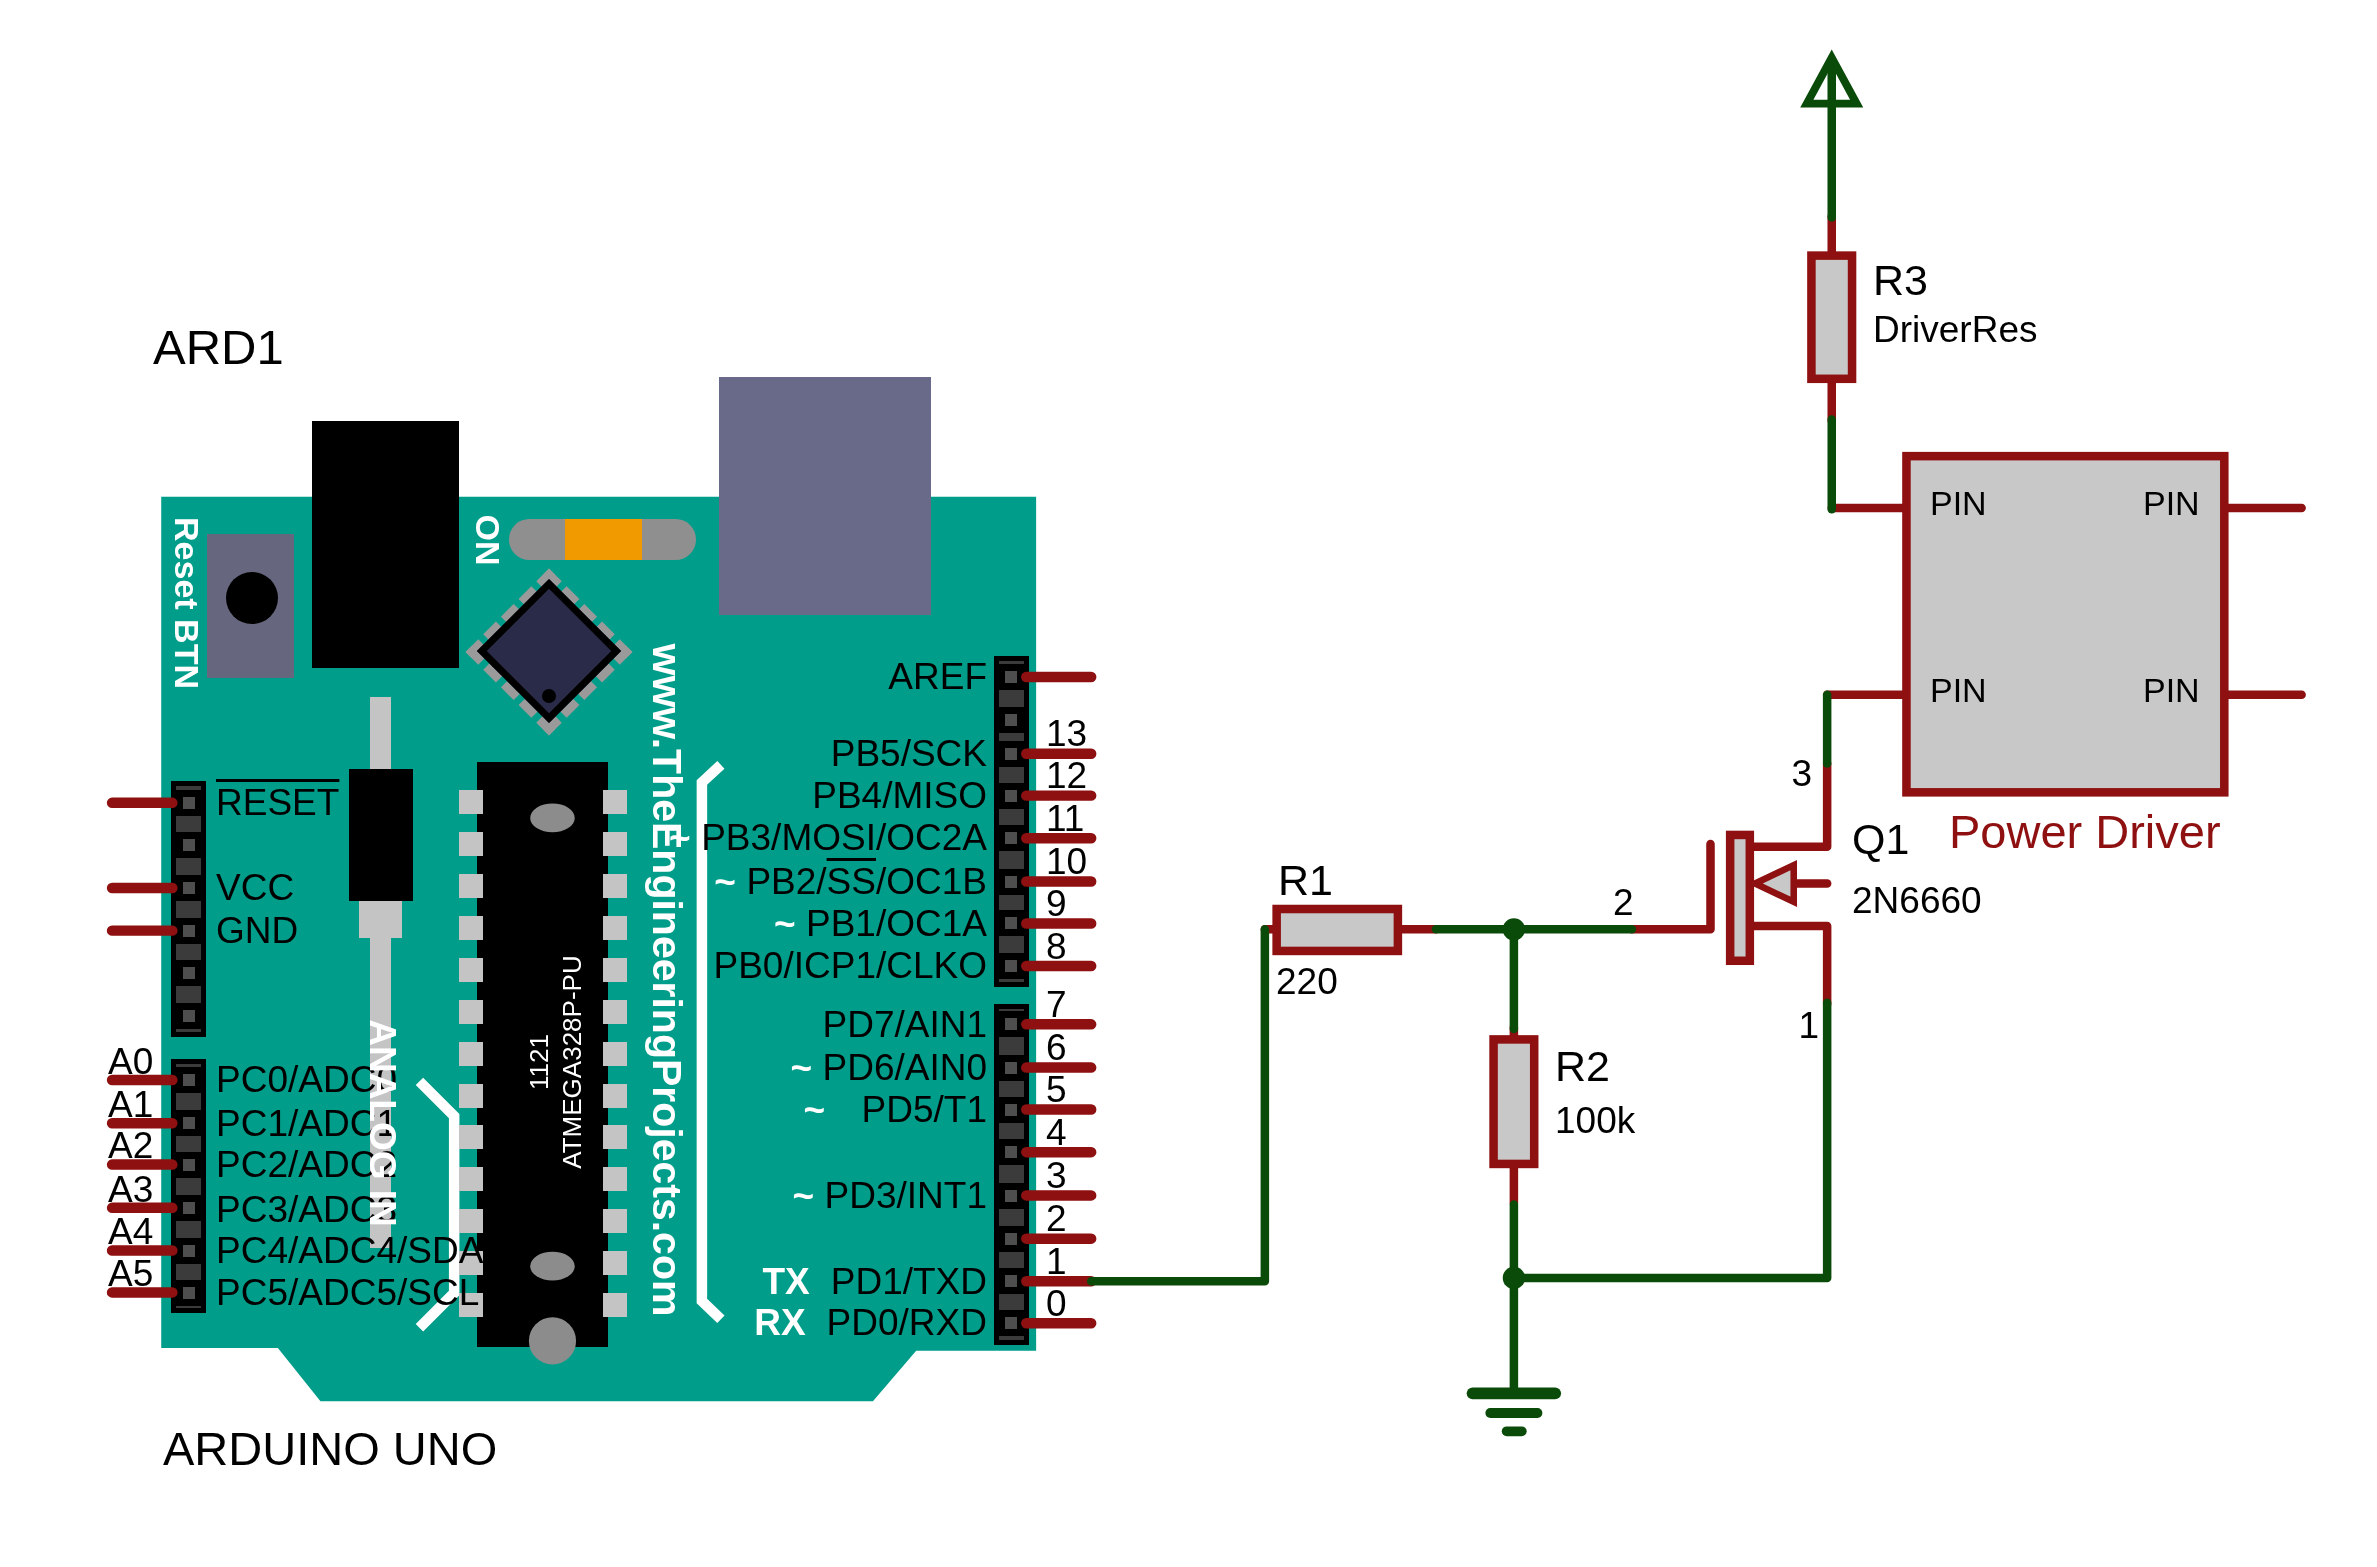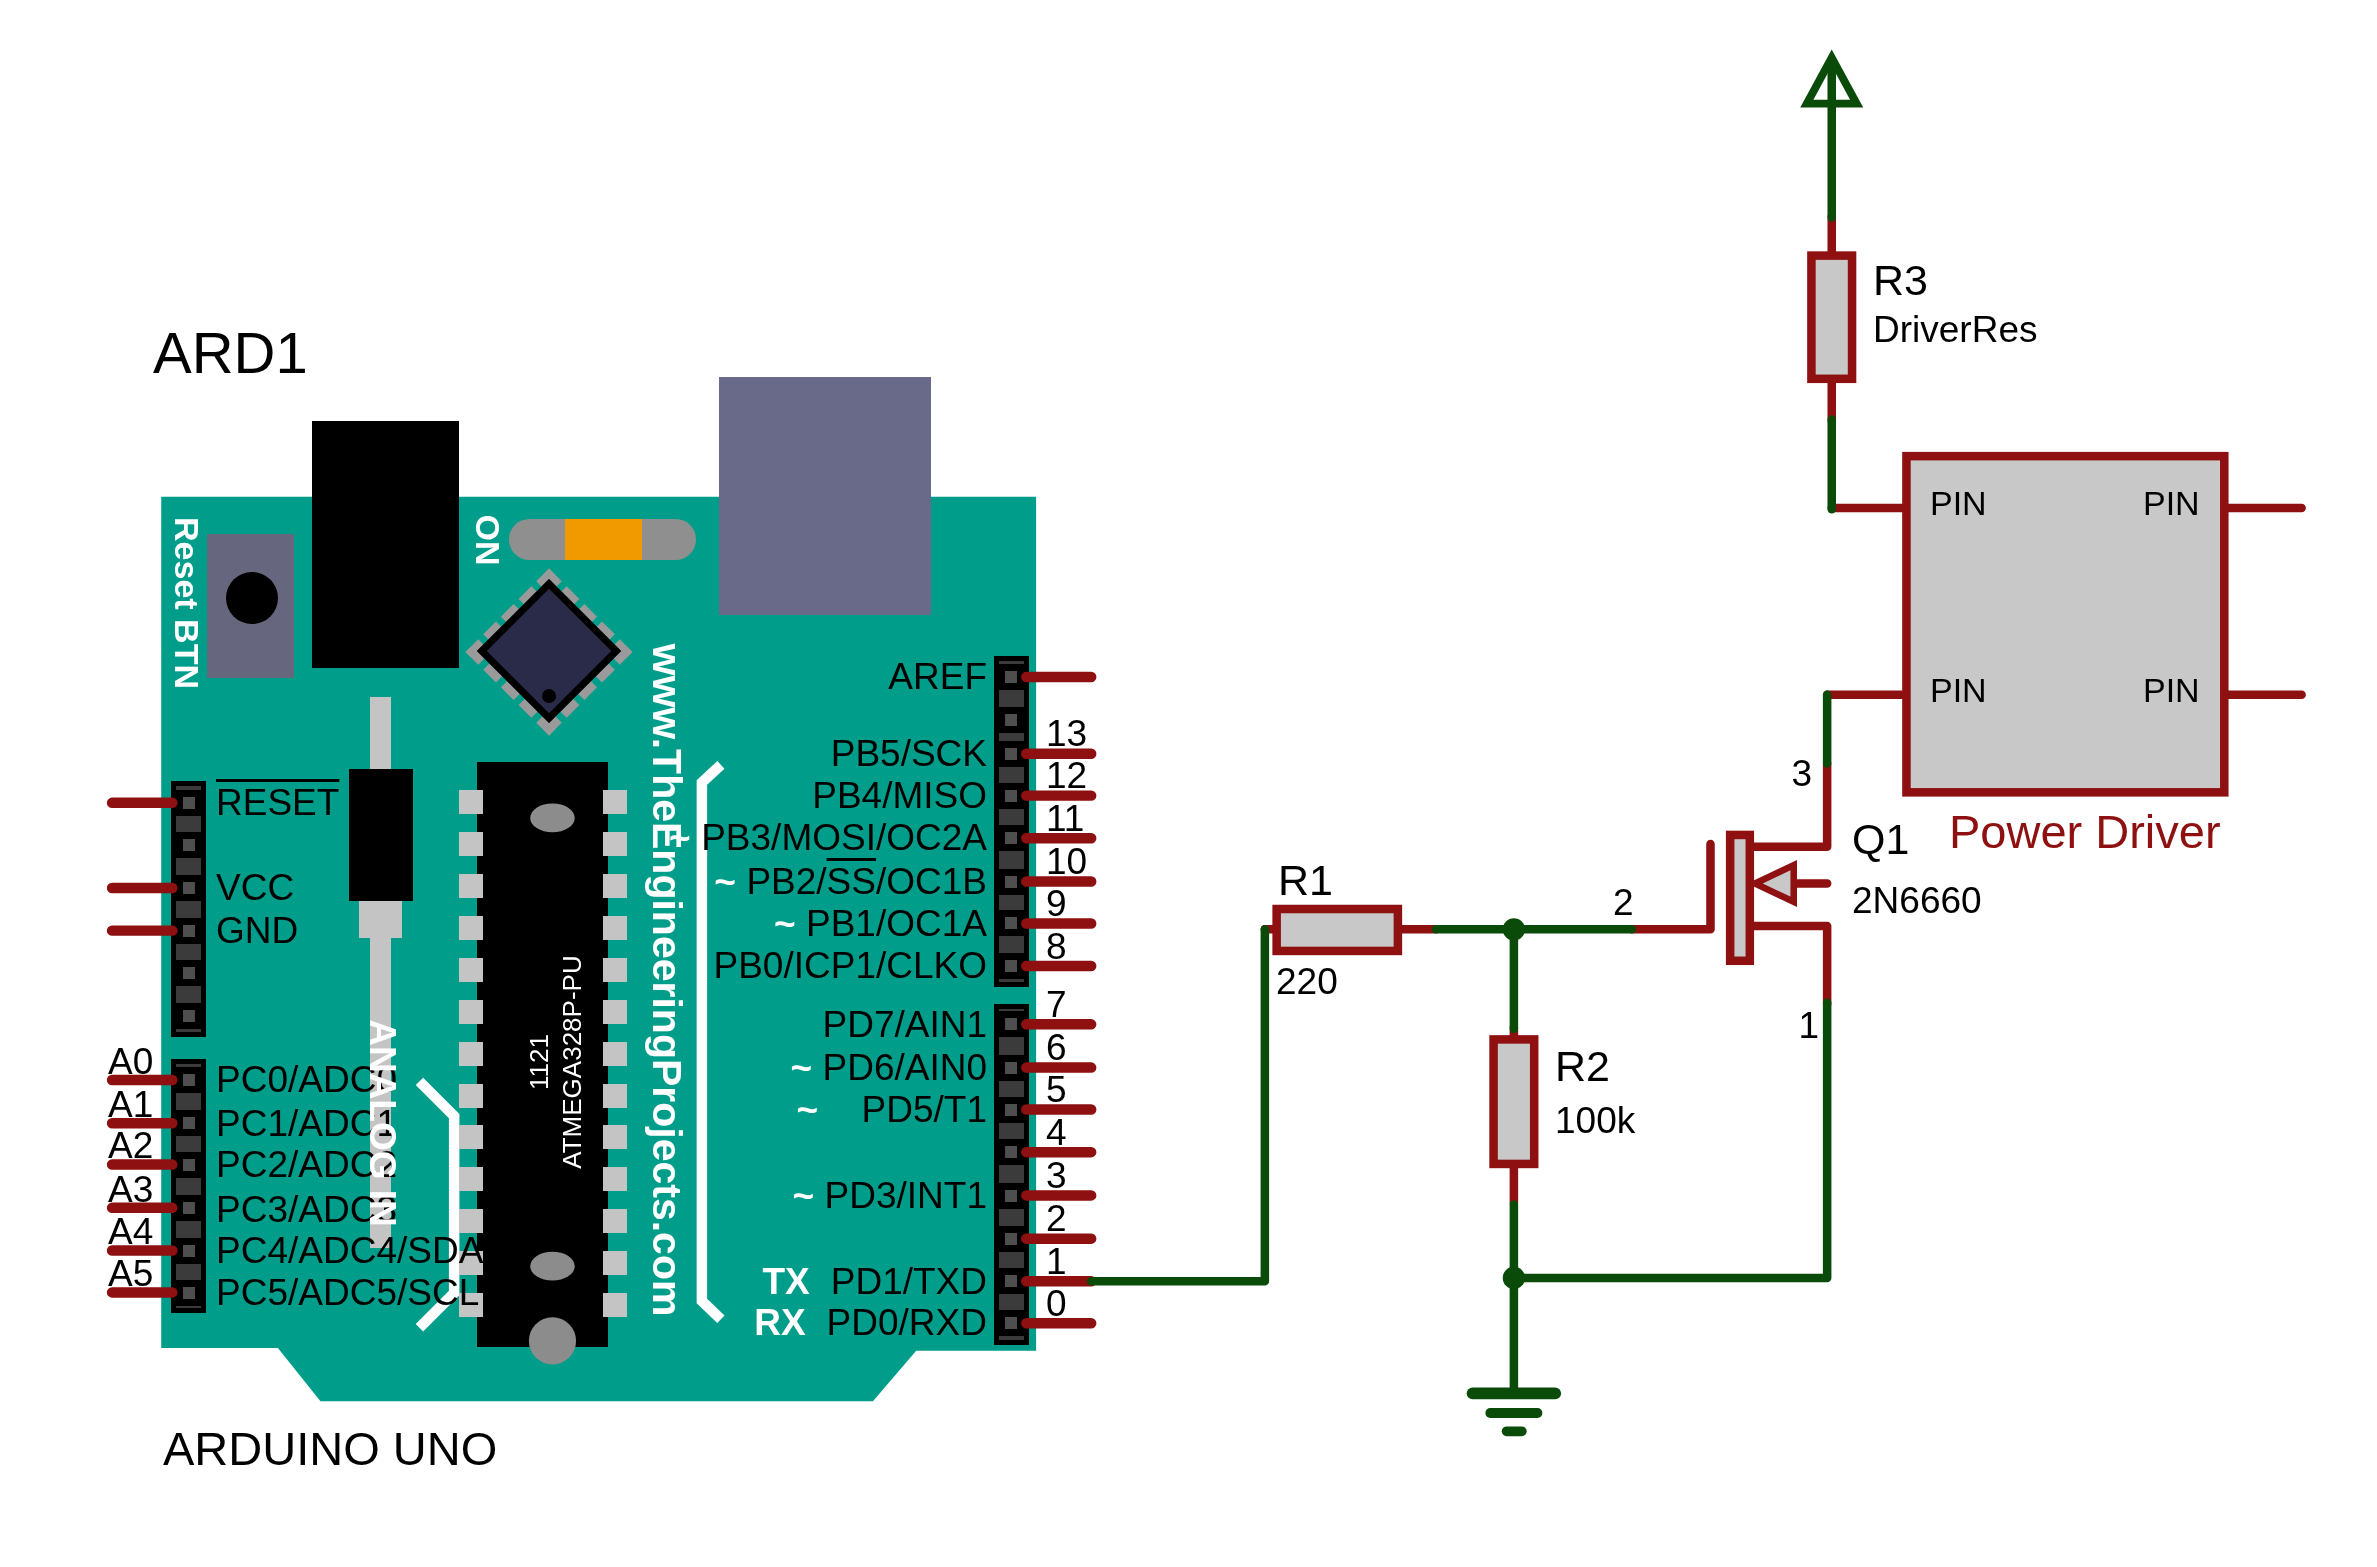--- a/index.html
+++ b/index.html
@@ -230,21 +230,21 @@
     <rect x="2764" y="390" width="62" height="188" fill="#C8C8C8" stroke="#8E1010" stroke-width="13"></rect>
 
     <g>
       <rect x="2640" y="1274" width="30" height="192" fill="#C8C8C8" stroke="#8E1010" stroke-width="13"></rect>
       <polygon points="2678,1348 2737,1320 2737,1376" fill="#C8C8C8" stroke="#8E1010" stroke-width="10"></polygon>
     </g>
 
     <rect x="2909" y="696" width="485" height="513" fill="#C8C8C8" stroke="#8E1010" stroke-width="13"></rect>
   </svg>
 
-  <div class="t" style="left:153px;top:319px;font-size:58px;">ARD1</div>
+  <div class="t" style="left:153px;top:319px;font-size:49px;">ARD1</div>
   <div class="t" style="left:163px;top:1421px;font-size:47px;">ARDUINO UNO</div>
 
   <div class="lrow" style="top:780px;">
     <span class="ovl">RESET</span>
   </div>
   <div class="lrow" style="top:865px;">
     <span>VCC</span>
   </div>
   <div class="lrow" style="top:908px;">
     <span>GND</span>
@@ -307,21 +307,21 @@
 
   <div class="prow" style="top:1002px;">
     <span>PD7/AIN1</span>
     </div>
   <div class="prow" style="top:1045px;">
     <span class="tld">~</span>
     <span>PD6/AIN0</span>
     </div>
   <div class="prow" style="top:1087px;">
     <span class="tld">~</span>
-    <span style="margin-left:33px;">PD5/T1</span>
+    <span style="margin-left:26px;">PD5/T1</span>
     </div>
   <div class="prow" style="top:1173px;">
     <span class="tld">~</span>
     <span>PD3/INT1</span>
     </div>
   <div class="prow" style="top:1259px;">
     <span class="txrx">TX</span>
     <span>PD1/TXD</span>
     </div>
   <div class="prow" style="top:1300px;">

